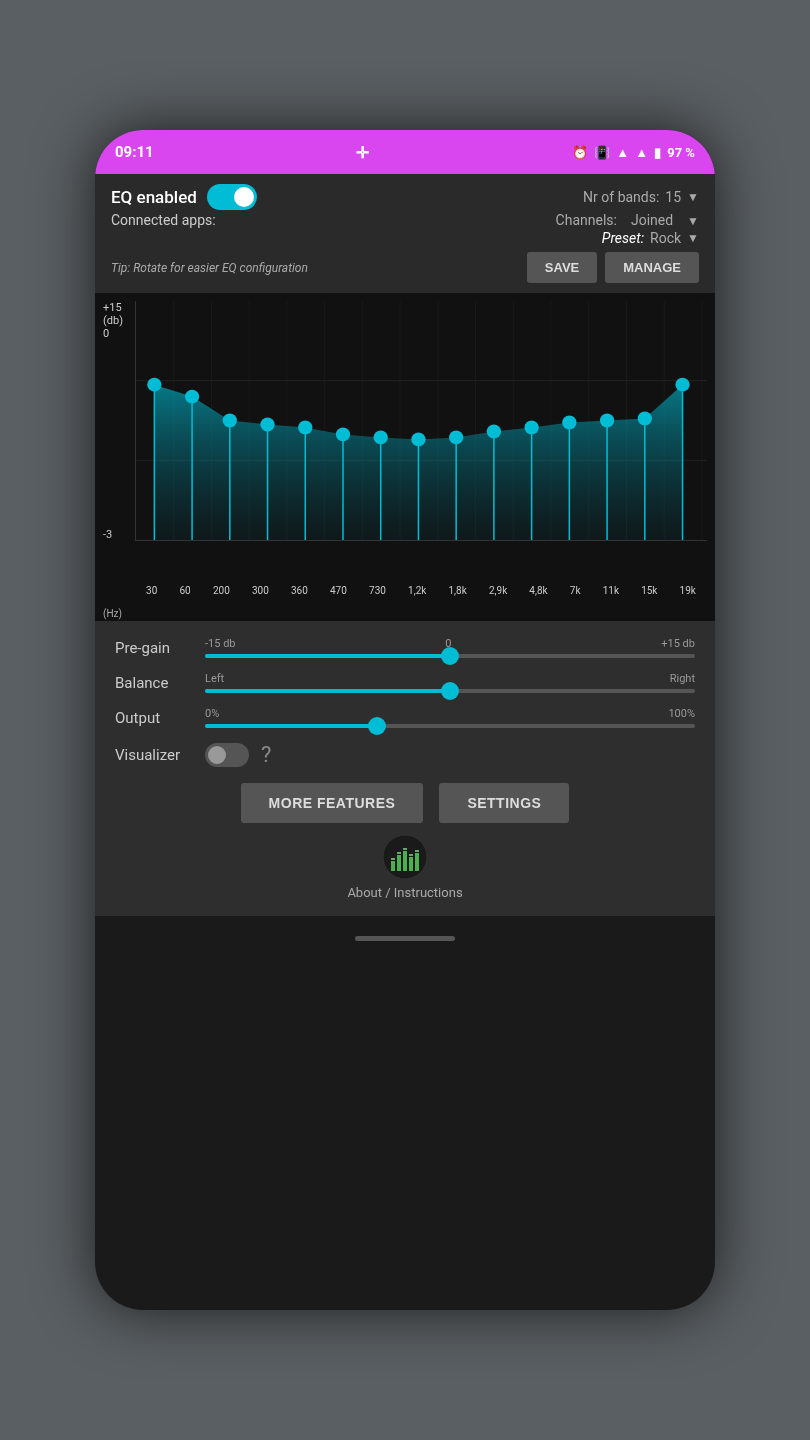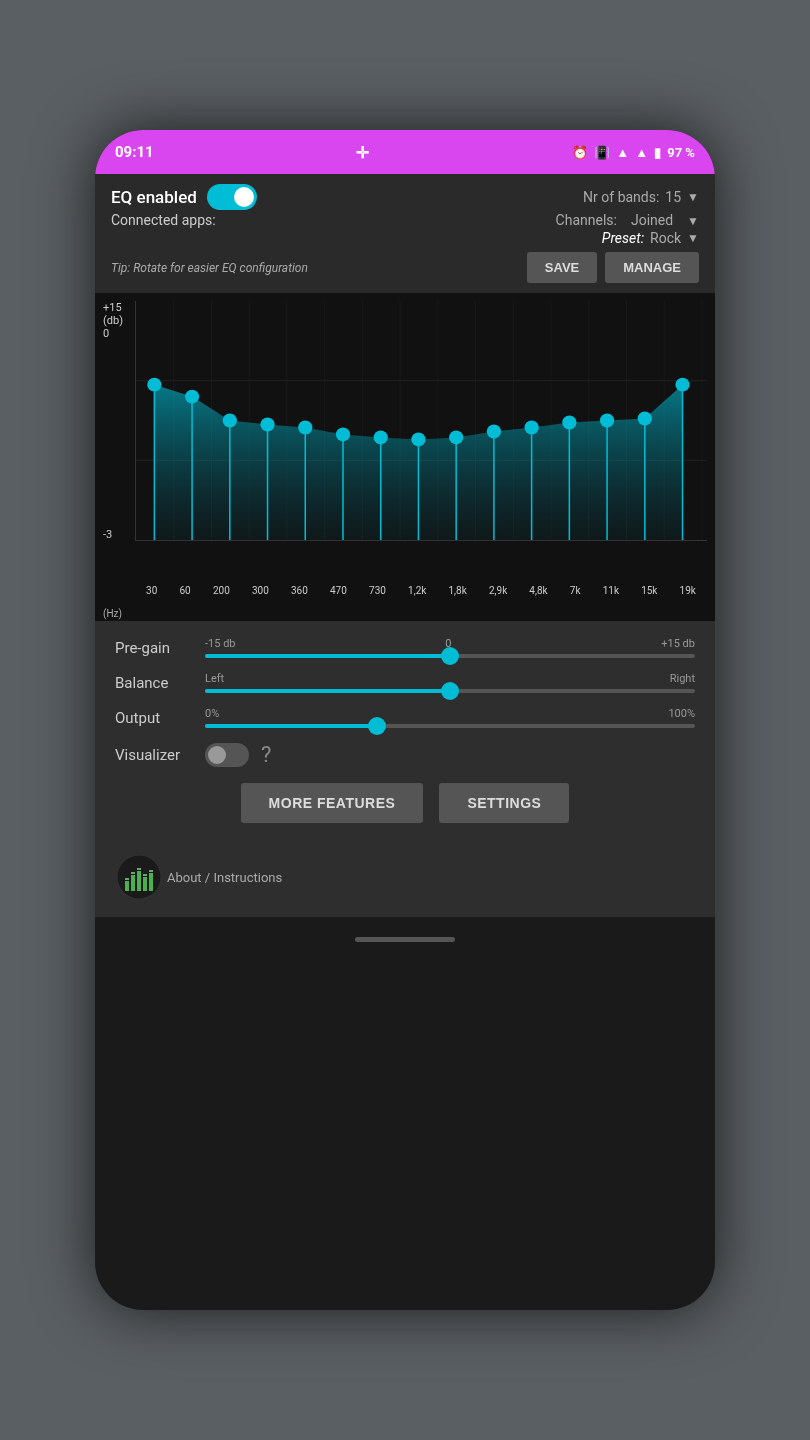--- a/index.html
+++ b/index.html
@@ -267,36 +267,36 @@
     }
     .question-mark {
       color: #888;
       font-size: 22px;
       cursor: pointer;
     }
     .bottom-buttons {
       display: flex;
       justify-content: center;
       gap: 16px;
-      margin-bottom: 30px;
+      margin-bottom: 10px;
     }
     .btn-more, .btn-settings {
       background: #555;
       color: #ddd;
       border: none;
       padding: 12px 28px;
       font-size: 14px;
       font-weight: bold;
       cursor: pointer;
       border-radius: 3px;
       letter-spacing: 0.5px;
     }
     .about-section {
       display: flex;
-      flex-direction: row;
+      flex-direction: column;
       align-items: center;
       gap: 4px;
       cursor: pointer;
     }
     .about-icon {
       width: 48px;
       height: 48px;
     }
     .about-label {
       color: #aaa;

